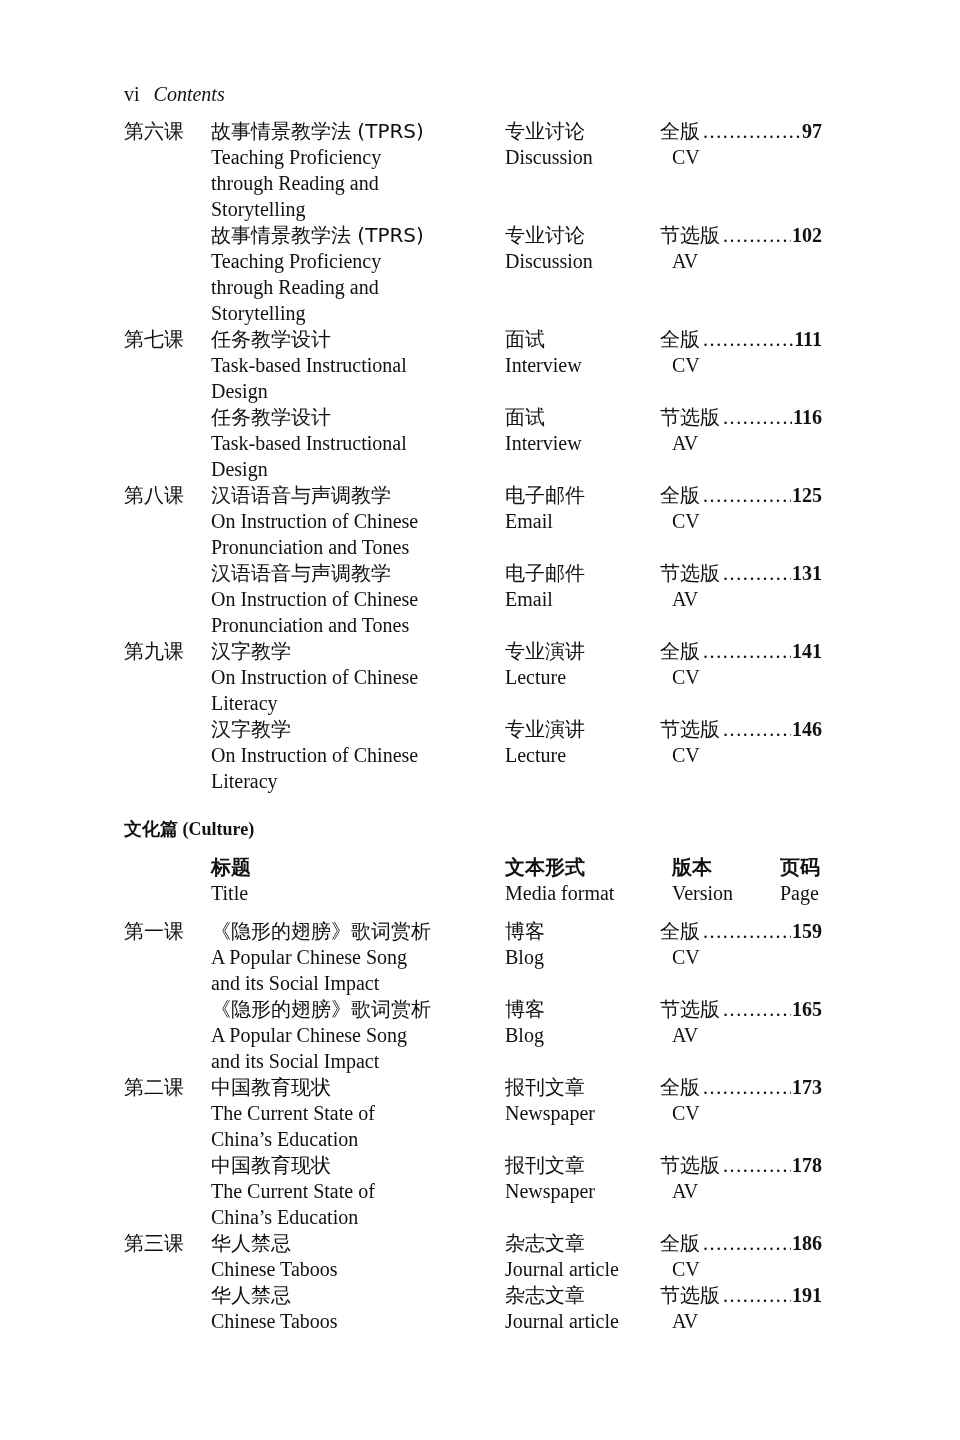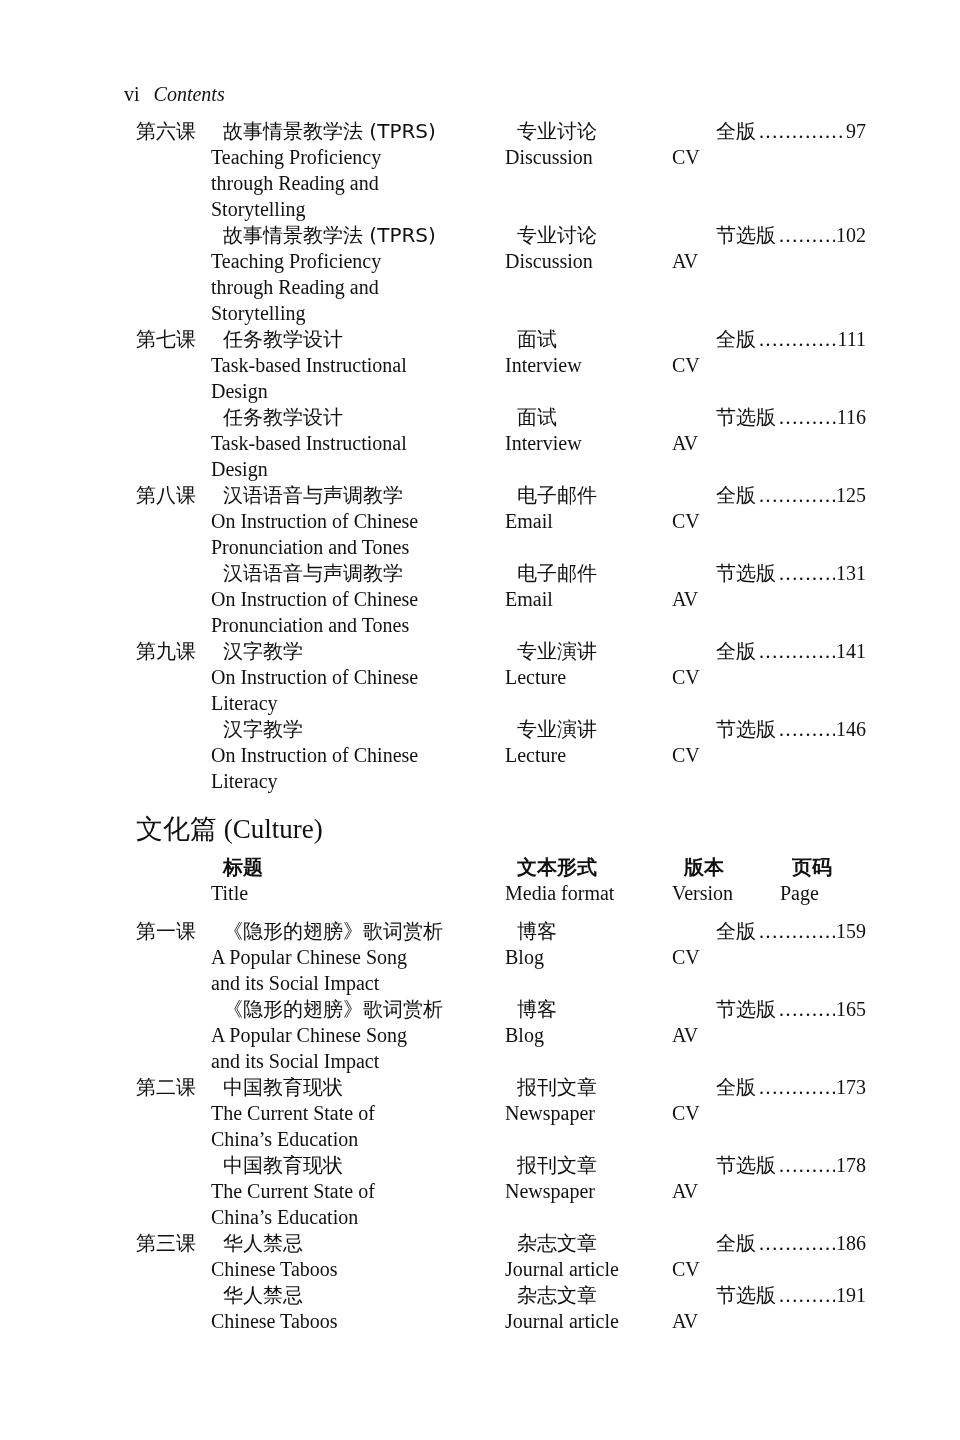--- a/index.html
+++ b/index.html
@@ -61,57 +61,58 @@
     white-space: nowrap;
   }
 
   .col-lesson { left: 124px; }
   .col-title  { left: 211px; text-align: right; }
   .col-media  { left: 505px; }
   .col-ver    { left: 672px; }
 
   
   .verline {
-    left: 704px;
+    left: 660px;
     width: 162px;
     display: flex;
     align-items: flex-start;
   }
   .verline .vlabel { flex: 0 0 auto; }
   .verline .leaders {
     flex: 1 1 auto;
     overflow: hidden;
     white-space: nowrap;
     letter-spacing: 1.6px;
     margin: 0 1px 0 3px;
     font-size: 20px;
   }
   .verline .pageno {
     flex: 0 0 auto;
     text-align: right;
+    font-weight: bold;
   }
 
   
   .section-heading {
     position: absolute;
     left: 124px;
-    font-size: 27px;
+    font-size: 18px;
     line-height: 26px;
-    font-weight: normal;
+    font-weight: bold;
     white-space: nowrap;
   }
 
   
   .colhead-cn { font-weight: bold; }
   .colhead-en { font-weight: normal; }
   .col-page-head {
     left: 780px;
   }
 
-  .zh { font-family: "DejaVu Sans", "Liberation Sans", sans-serif; margin-left: 12px; }
+  .zh { font-family: "DejaVu Sans", "Liberation Sans", sans-serif; }
 </style>
 </head>
 <body>
 
 <div class="page">
 
   <div class="running-head">
     <span class="folio">vi</span><span class="head-title">Contents</span>
   </div>
 

